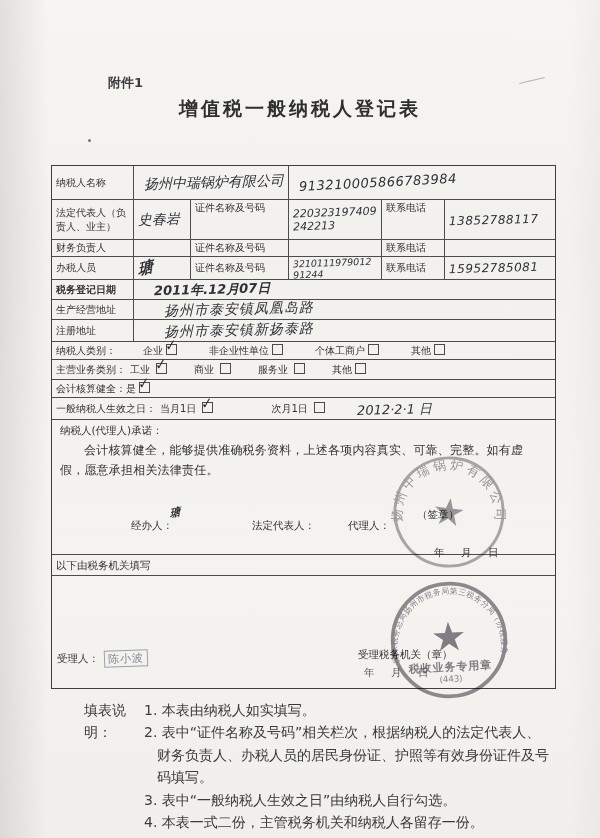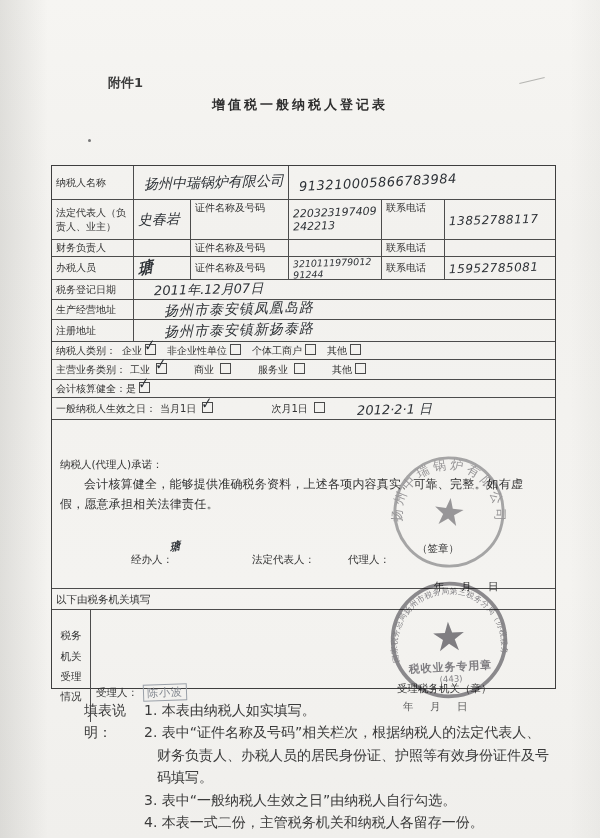--- a/index.html
+++ b/index.html
@@ -3,21 +3,21 @@
 <meta charset="utf-8">
 <style>
   html,body{margin:0;padding:0;background:#e9e8e5;}
   .page{position:relative;width:600px;height:838px;margin:0 auto;overflow:hidden;
         background:linear-gradient(180deg,#f6f5f2 0%,#f2f1ee 28%,#f4f3f0 70%,#f0efec 100%);
         font-family:"DejaVu Sans","Liberation Sans",sans-serif;color:#3a3a3a;}
   .page::before{content:"";position:absolute;inset:0;pointer-events:none;
         background:linear-gradient(90deg,rgba(110,110,104,.16),rgba(110,110,104,0) 48px),
                    linear-gradient(270deg,rgba(110,110,104,.05),rgba(110,110,104,0) 30px);}
   .attachment{position:absolute;left:84px;top:74px;font-size:13px;font-weight:600;color:#3c3c3c;padding-left:24px;}
-  .title{position:absolute;left:0;right:0;top:96px;text-align:center;font-size:13px;
+  .title{position:absolute;left:0;right:0;top:96px;text-align:center;font-size:19px;
          font-weight:bold;letter-spacing:3px;color:#2f2f2f;}
   .dot-mark{position:absolute;left:88px;top:139px;width:3px;height:3px;background:#777;border-radius:50%;}
   .pen-scratch{position:absolute;left:519px;top:80px;width:26px;height:1px;background:#9a9a97;
          transform:rotate(-13deg);opacity:.7;}
   
   .tbl{position:absolute;left:51px;top:165px;width:505px;height:524px;
        border:1.5px solid #3e3e3e;box-sizing:border-box;font-size:10px;color:#333;}
   .row{display:flex;border-bottom:1px solid #4c4c4c;box-sizing:border-box;}
   .row:last-child{border-bottom:none;}
   .cell{border-right:1px solid #4c4c4c;box-sizing:border-box;position:relative;
@@ -27,42 +27,42 @@
   .w-label{width:82px;flex:none;}
   .w-name{width:57px;flex:none;}
   .w-doc{width:98px;flex:none;}
   .w-id{width:93px;flex:none;}
   .w-tel{width:63px;flex:none;}
   .w-rest{flex:1;}
   .w-name1{width:155px;flex:none;}
   .w-code{width:94px;flex:none;}
   .w-vlabel{width:39px;flex:none;justify-content:center;}
   .r1{height:34px;} .r2{height:40px;} .r3{height:17px;} .r4{height:23px;}
-  .r5{height:20px;} .r6{height:20px;} .r7{height:22px;} .r8{height:18px;}
+  .r5{height:20px;font-weight:bold;} .r6{height:20px;} .r7{height:22px;} .r8{height:18px;}
   .r9{height:20px;} .r10{height:18px;} .r11{height:22px;position:relative;}
-  .r12{height:135px;margin-top:34px;} .r13{height:21px;} .r14{height:112px;}
+  .r12{height:135px;} .r13{height:21px;} .r14{height:112px;}
   
   .hw{font-style:italic;color:#2e3237;transform:rotate(-1.5deg);display:inline-block;
       font-family:"DejaVu Sans",sans-serif;}
   .hw-name{font-size:14px;padding-left:6px;}
   .hw-code{font-size:13px;transform:rotate(-3deg);letter-spacing:.5px;padding-left:6px;}
   .hw-id{font-size:11px;line-height:1.15;word-break:break-all;width:88px;transform:rotate(-2deg);}
   .hw-id-sm{font-size:9.5px;width:92px;word-break:break-all;transform:rotate(-2deg);}
   .hw-tel{font-size:12px;letter-spacing:.5px;}
   .hw-date{font-size:13px;padding-left:16px;}
   .hw-addr{font-size:14px;padding-left:26px;letter-spacing:1px;}
   .sig{font-size:19px;font-style:italic;color:#2e3237;display:inline-block;
        transform:rotate(-14deg) skewX(-10deg);font-weight:bold;}
   
   .cb{display:inline-block;width:9px;height:9px;border:1.2px solid #4a4a4a;margin-left:3px;
       position:relative;vertical-align:-1px;}
   .tick{position:absolute;left:-2px;top:-8px;font-size:14px;color:#2e3237;font-weight:bold;
         transform:rotate(-12deg) skewX(-8deg);font-style:italic;}
   .opt{white-space:nowrap;}
-  .opts8 .opt{margin-right:11px;}
+  .opts8 .opt{margin-right:11px;margin-left:21px;}
   .opts9 .opt{margin-right:27px;}
   .gap60{margin-left:58px;}
   .hw-eff{position:absolute;left:305px;top:3px;font-size:13px;}
   
   .promise{display:block;padding:4px 8px;}
   .promise-title{font-size:10.5px;}
   .promise-body{font-size:12px;line-height:1.7;text-indent:2em;width:486px;letter-spacing:.2px;margin-top:2px;}
   .abs{position:absolute;font-size:10.5px;white-space:nowrap;}
   
   .v-label{width:26px;font-size:10.5px;line-height:1.95;text-align:center;word-break:break-all;color:#333;}
@@ -236,23 +236,20 @@
       </div>
     </div>
 
     <div class="row r13">
       <div class="cell w-rest">
         <span class="lbl" style="font-size:10.5px">以下由税务机关填写</span>
         </div>
     </div>
 
     <div class="row r14">
-      <div class="cell w-vlabel">
-        <div class="v-label">税务机关受理情况</div>
-        </div>
       <div class="cell w-rest">
         <span class="abs" style="left:5px;top:76px">受理人：</span>
         <span class="abs stamp-name" style="left:52px;top:74px">陈小波</span>
         <span class="abs" style="left:306px;top:72px">受理税务机关（章）</span>
         <span class="abs" style="left:312px;top:90px;letter-spacing:3px;opacity:.8">年　月　日</span>
       </div>
     </div>
   </div>
 
   <svg class="stamp stamp-co" viewBox="0 0 120 120">

